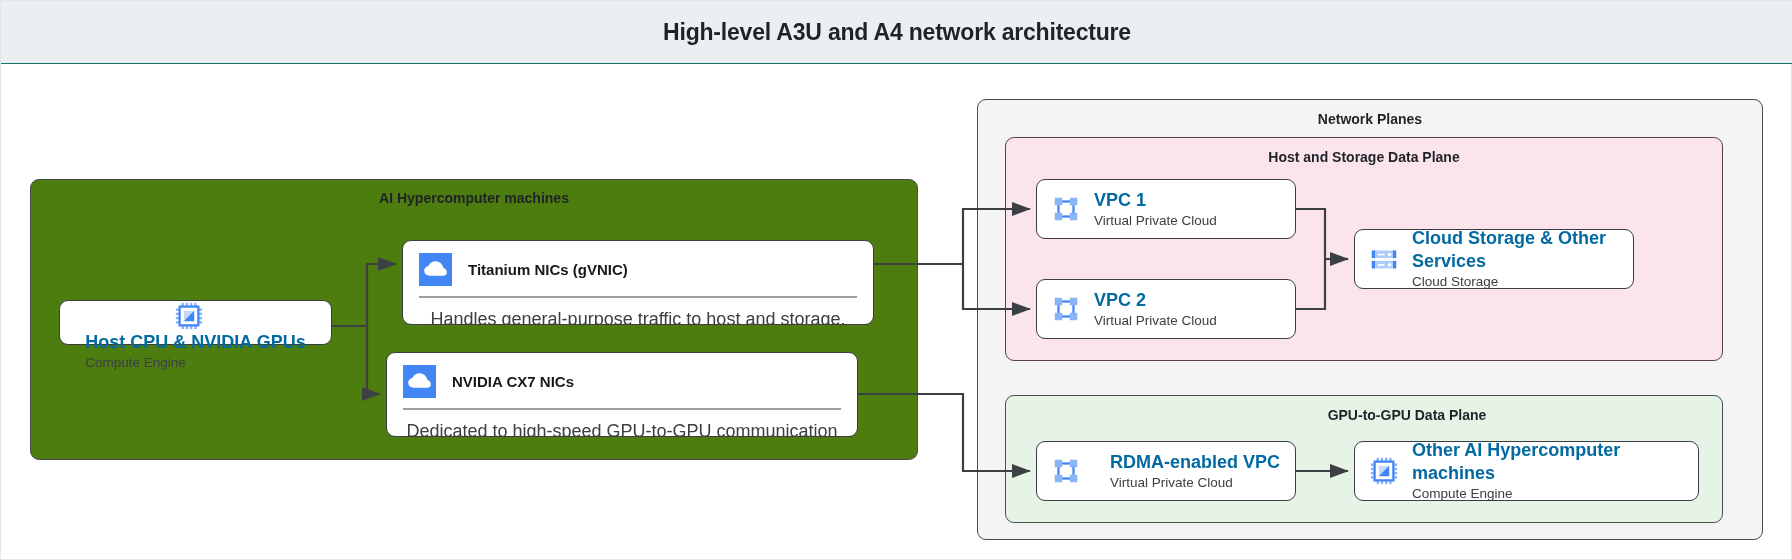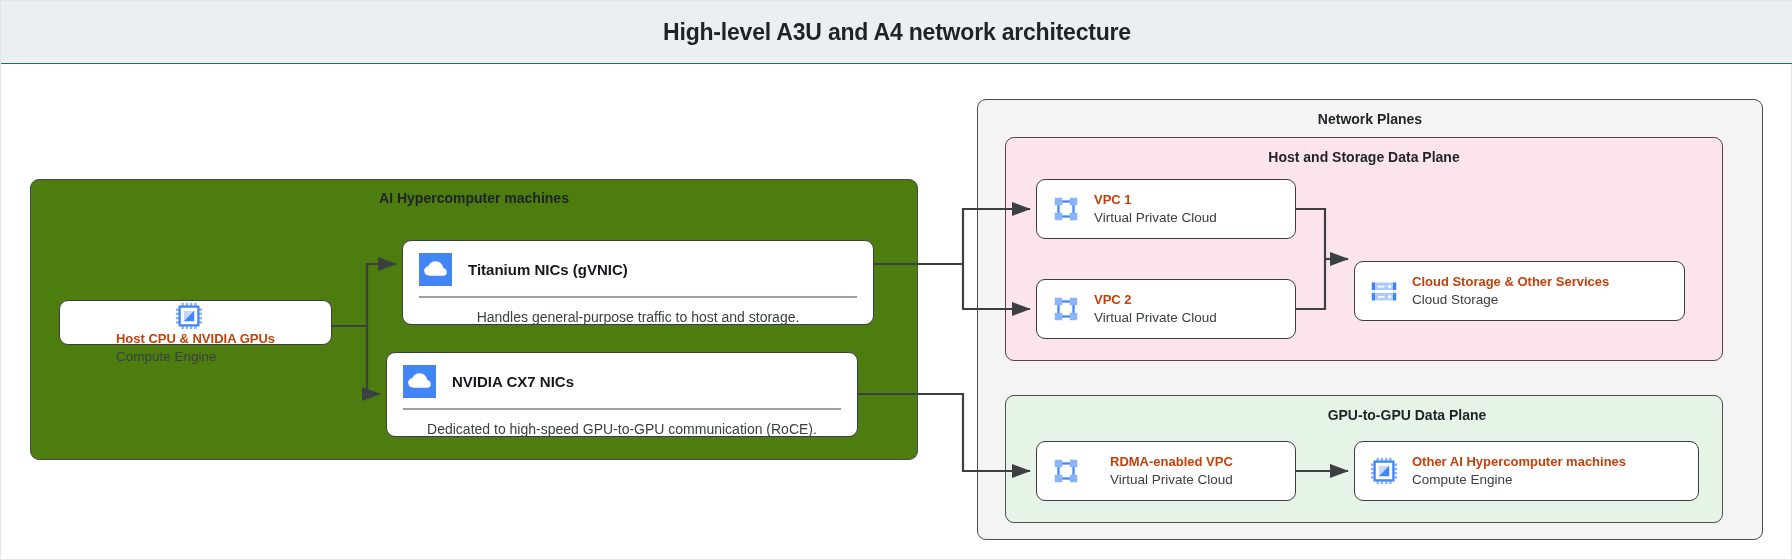--- a/index.html
+++ b/index.html
@@ -31,43 +31,43 @@
   .grp-host {left:1004px;top:136px;width:718px; height:224px;
              background:#fbe4ec; border-color:#5a4047;}
   .grp-gpu  {left:1004px;top:394px;width:718px; height:128px;
              background:#e5f4e6; border-color:#46514a;}
 
   
   .node{position:absolute;box-sizing:border-box;background:#ffffff;
         border:1.6px solid #3c3c43;border-radius:9px;
         display:flex;align-items:center;padding:0 14px;}
   .node .txt{display:flex;flex-direction:column;justify-content:center;}
-  .node .t1{font-size:13px;font-weight:700;color:#c2410c;line-height:1.28;}
+  .node .t1{font-size:18px;font-weight:700;color:#0369a1;line-height:1.28;}
   .node .t2{font-size:13.5px;font-weight:400;color:#3c4043;line-height:1.3;}
 
   .ico{flex:0 0 auto;width:30px;height:30px;margin-right:13px;
        display:block;}
 
   
   .card{position:absolute;box-sizing:border-box;background:#fff;
         border:1.6px solid #3c3c43;border-radius:9px;overflow:hidden;}
   .card-head{display:flex;align-items:center;padding:12px 16px 10px 16px;}
   .card-head .ico{width:33px;height:33px;margin-right:16px;}
   .card-title{font-size:15px;font-weight:700;color:#17181c;}
   .card-rule{height:2px;background:#9aa0a6;margin:0 16px;}
   .card-desc{padding:11px 16px 12px 16px;text-align:center;
-             font-size:14px;color:#3c4043;}
+             font-size:18px;color:#3c4043;}
 
   
   .n-hostcpu {left:58px;  top:299px; width:273px; height:45px;flex-direction:column;}
   .c-titanium{left:401px; top:239px; width:472px; height:85px;}
   .c-cx7     {left:385px; top:351px; width:472px; height:85px;}
   .n-vpc1    {left:1035px;top:178px; width:260px; height:60px;}
   .n-vpc2    {left:1035px;top:278px; width:260px; height:60px;}
-  .n-storage {left:1353px;top:228px; width:331px; height:60px;margin-top:32px;}
+  .n-storage {left:1353px;top:228px; width:280px; height:60px;}
   .n-rdma    {left:1035px;top:440px; width:260px; height:60px;gap:16px;}
   .n-other   {left:1353px;top:440px; width:345px; height:60px;}
 
   
   .svg-layer{position:absolute;left:0;top:0;width:1792px;height:560px;
              pointer-events:none;}
 </style>
 </head>
 <body>
 

